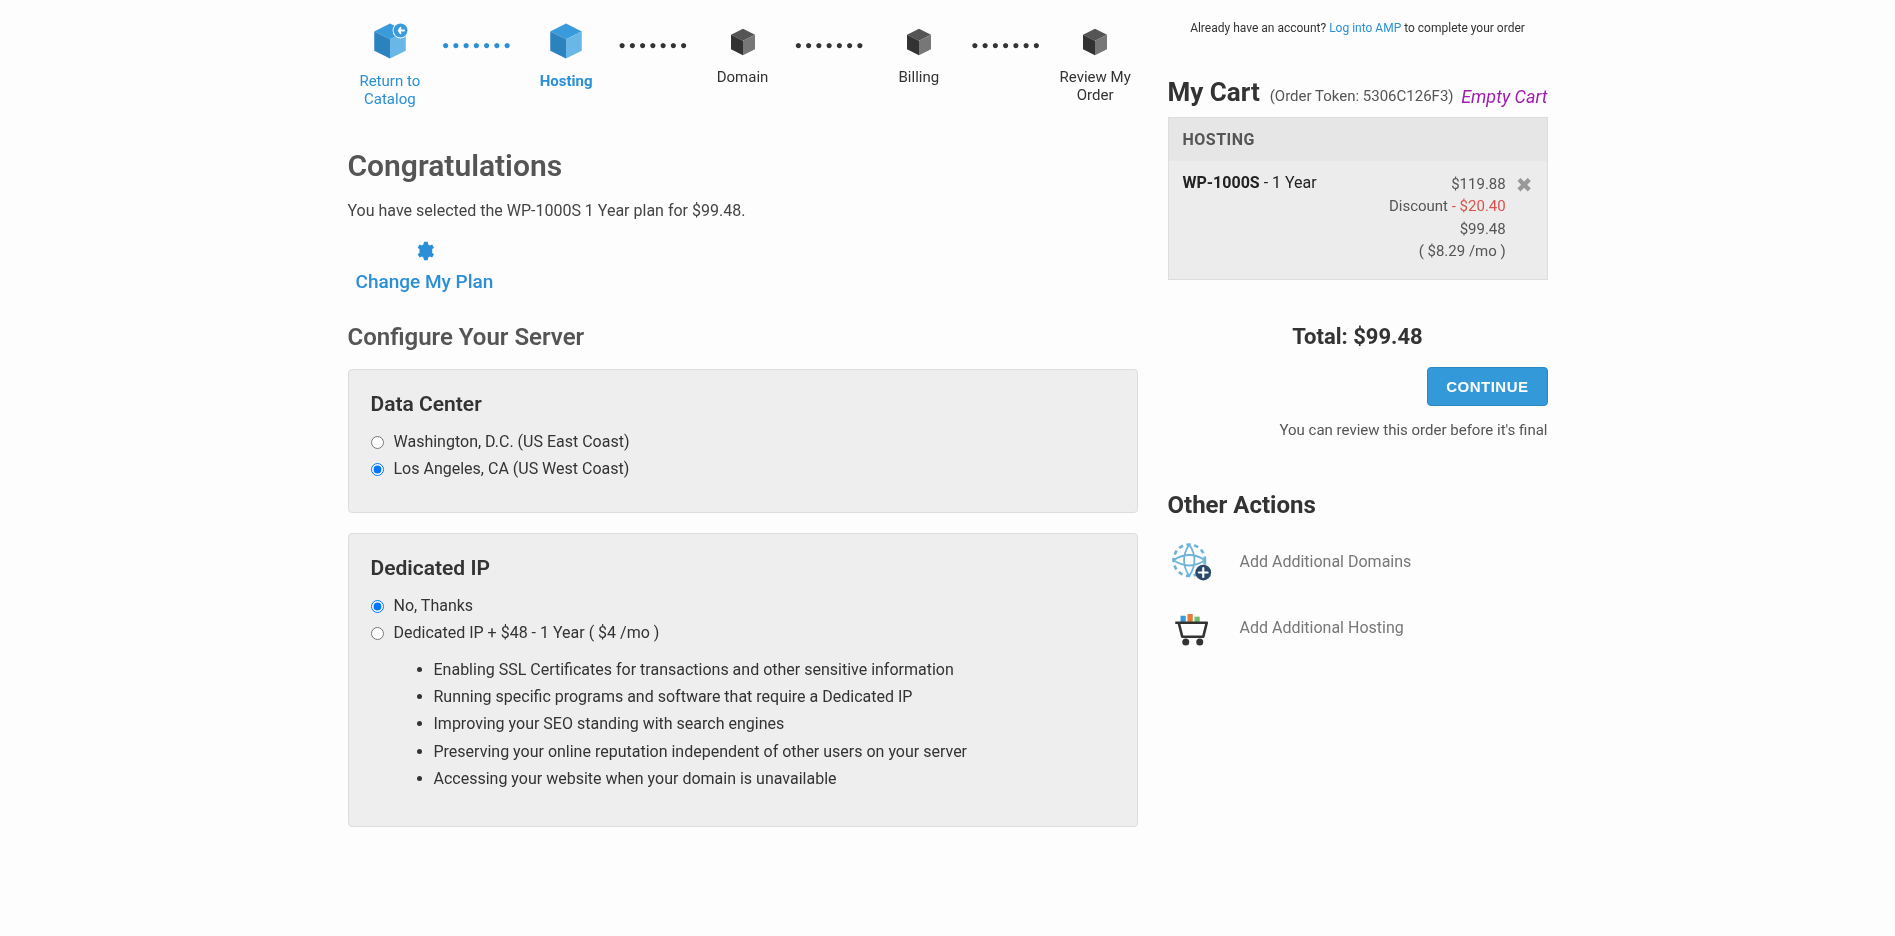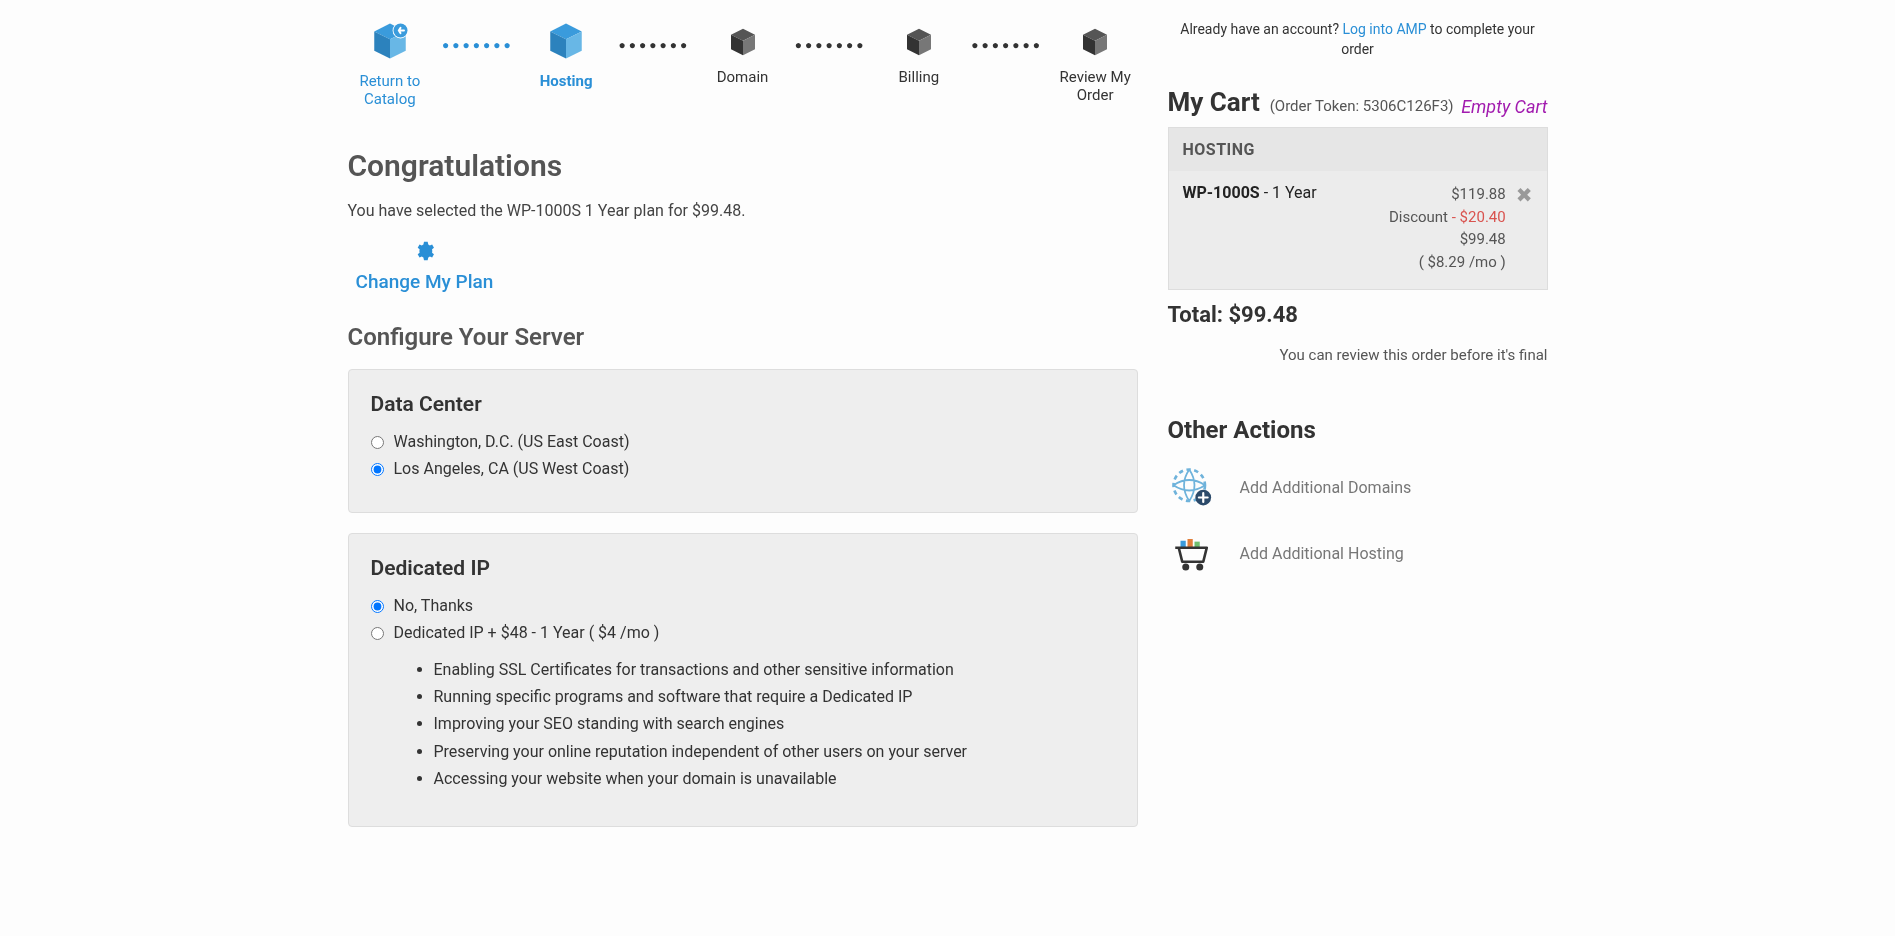--- a/index.html
+++ b/index.html
@@ -89,22 +89,22 @@
   .radio-row input[type=radio] { margin-top: 4px; }
   .radio-label { flex: 1; }
   .ip-desc { color: #444; margin-top: 8px; line-height: 1.5; }
   .ip-list { margin: 14px 0 0 40px; color: #333; line-height: 1.7; }
   .ip-list li { list-style: disc; }
 
   
   .account-prompt {
     text-align: center;
     color: #333;
-    font-size: 14px;
-    margin-bottom: 28px;
+    font-size: 12px;
+    margin-bottom: 40px;
     line-height: 1.4;
   }
   .account-prompt a { color: #2a8fd6; text-decoration: none; }
 
   
   .cart-header {
     display: flex;
     justify-content: space-between;
     align-items: flex-end;
     margin-bottom: 10px;
@@ -133,25 +133,25 @@
   .discount { color: #555; }
   .discount .amt { color: #d9534f; }
   .remove-x {
     color: #999;
     font-size: 20px;
     cursor: pointer;
     line-height: 1;
     padding-top: 2px;
   }
   .cart-total {
-    text-align: left;
+    text-align: center;
     font-size: 22px;
     font-weight: 700;
     color: #333;
-    margin: 12px 0 18px;
+    margin: 44px 0 18px;
   }
   .continue-wrap { text-align: right; }
   .continue-btn {
     background: #3399d8;
     border: 1px solid #2b88c2;
     color: #fff;
     font-weight: 700;
     font-size: 15px;
     letter-spacing: 0.5px;
     padding: 10px 18px;
@@ -316,20 +316,23 @@
           <div>$99.48</div>
           <div>( $8.29 /mo )</div>
         </div>
         <span class="remove-x">✖</span>
       </div>
     </div>
 
     <div class="cart-total">
       <span>Total: </span><span>$99.48</span>
     </div>
+    <div class="continue-wrap">
+      <button class="continue-btn">CONTINUE</button>
+    </div>
     <div class="review-note">You can review this order before it's final</div>
 
     <div class="other-actions">
       <h2>Other Actions</h2>
       <div class="action-row">
         <div class="action-icon-wrap">
           <svg viewBox="0 0 48 48" width="42" height="42">
             <circle cx="22" cy="22" r="18" fill="none" stroke="#6fb3db" stroke-width="3" stroke-dasharray="5 4"></circle>
             <path d="M4 22 Q22 10 40 22 M4 22 Q22 34 40 22 M22 4 Q10 22 22 40 M22 4 Q34 22 22 40" stroke="#6fb3db" stroke-width="2" fill="none"></path>
             <circle cx="38" cy="36" r="9" fill="#2b4a6a"></circle>

